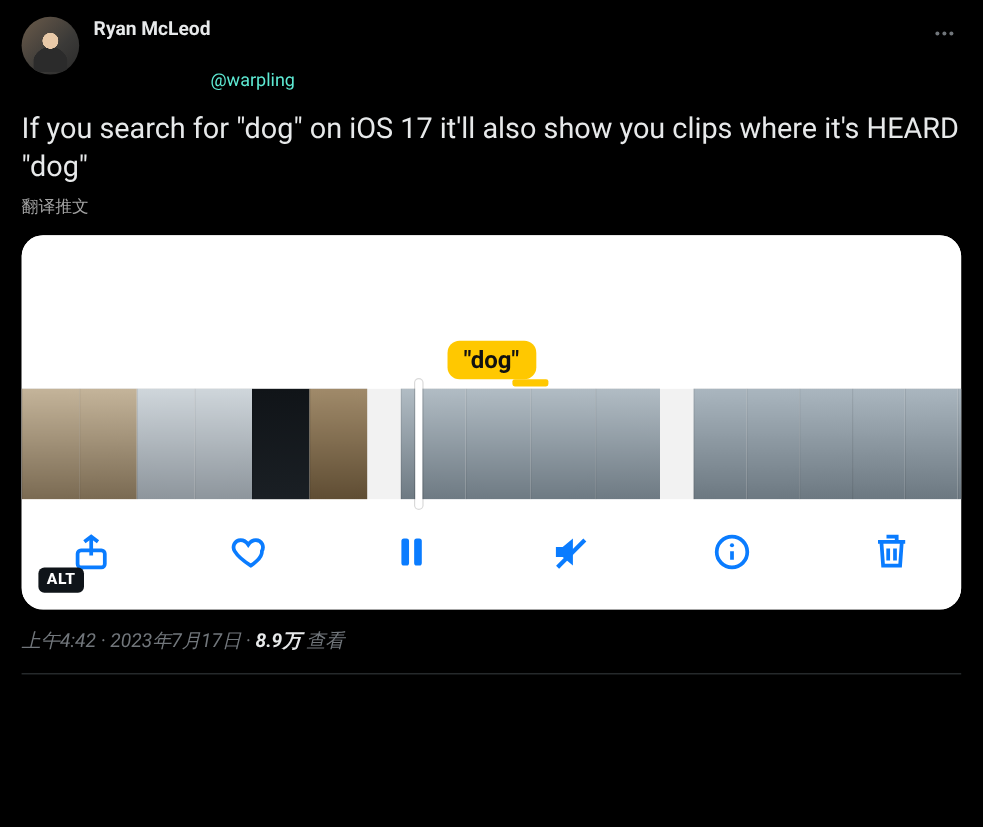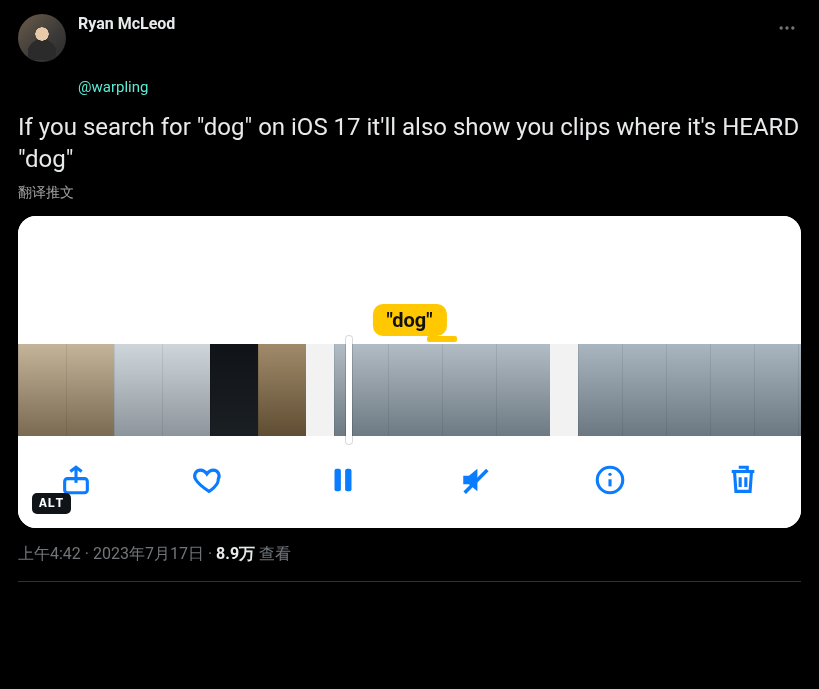--- a/index.html
+++ b/index.html
@@ -26,21 +26,21 @@
     flex: 0 0 auto;
     overflow: hidden;
     position: relative;
   }
   .avatar::after{
     content:"";
     position:absolute; inset:6px 10px 2px 10px;
     background: radial-gradient(circle at 50% 35%, #e8c9a8 0 22%, transparent 23%),
                 radial-gradient(circle at 50% 85%, #2b2b2b 0 40%, transparent 41%);
   }
-  .names { display:flex; flex-direction:column; line-height:1.25; }
+  .names { display:flex; line-height:1.25; }
   .display-name { font-weight:700; font-size:16px; color:#e7e9ea; }
   .handle { color:#5eead4; font-size:15px;margin-top:44px; }
   .more {
     position:absolute; right:0; top:0;
     color:#71767b; cursor:pointer;
     padding:4px;
   }
   .more svg { width:20px; height:20px; fill:#71767b; }
   .body-text {
     margin-top:14px;
@@ -143,26 +143,26 @@
   .alt-badge {
     position:absolute;
     left:14px; bottom:14px;
     background:#0f1419;
     color:#fff;
     font-size:13px;
     font-weight:800;
     padding:3px 7px;
     border-radius:5px;
     letter-spacing:0.5px;
-    font-family:Liberation Mono, monospace;
   }
   .meta-row {
     margin-top:16px;
     color:#71767b;
     font-size:16px;
+    font-style:italic;
   }
   .meta-row .views-num { color:#e7e9ea; font-weight:700; }
   .divider {
     border:none;
     border-top:1px solid #2f3336;
     margin:16px 0 0 0;
   }
   .stats-row {
     display:flex;
     gap:22px;

